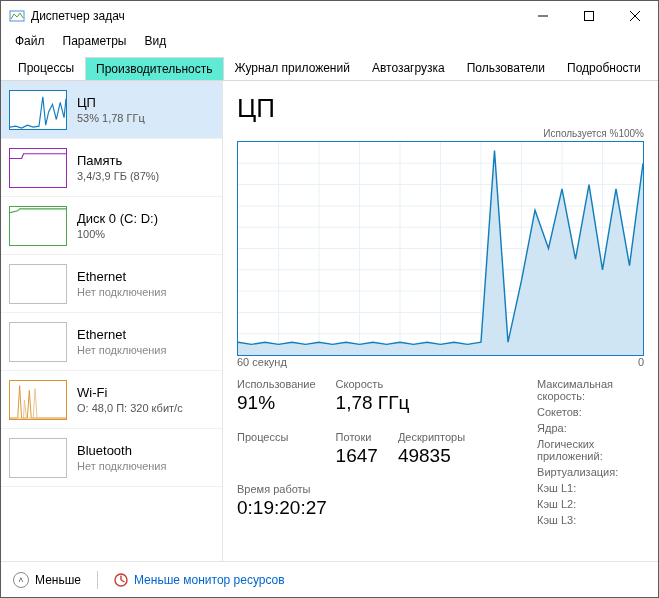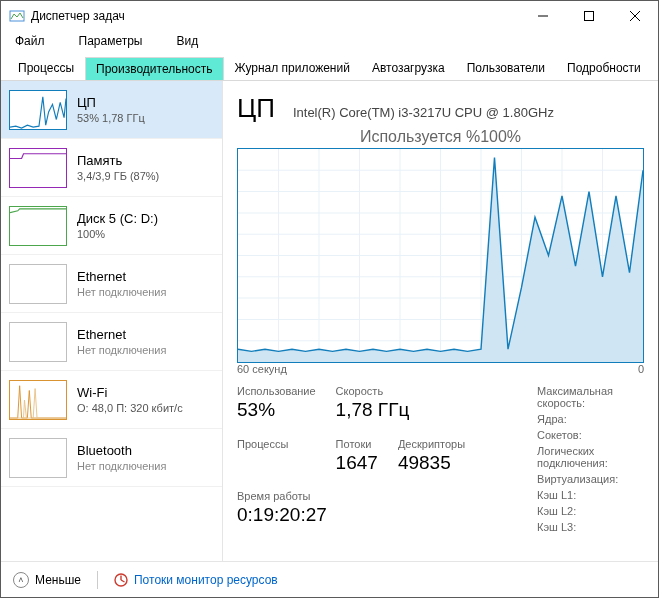--- a/index.html
+++ b/index.html
@@ -7,21 +7,21 @@
   .window { width: 659px; height: 598px; border: 1px solid #5a5a5a; background: #fff; display: flex; flex-direction: column; }
 
   
   .titlebar { height: 30px; display: flex; align-items: center; padding: 0 0 0 8px; justify-content: center; }
   .titlebar .icon { width: 16px; height: 16px; margin-right: 6px; display: flex; align-items: center; justify-content: center; }
   .titlebar .title { flex: 1; font-size: 12px; }
   .win-btns { display: flex; }
   .win-btn { width: 46px; height: 30px; display: flex; align-items: center; justify-content: center; font-size: 14px; }
 
   
-  .menubar { height: 20px; display: flex; align-items: center; padding: 0 6px; gap: 18px; }
+  .menubar { height: 20px; display: flex; align-items: center; padding: 0 6px; gap: 2px; }
   .menu-item { padding: 2px 8px; font-size: 12px; }
 
   
   .tabs { display: flex; align-items: center; border-bottom: 1px solid #d9d9d9; padding: 0 0 0 6px; margin-top: 4px; height: 26px; }
   .tab { padding: 4px 10px; font-size: 12px; border: 1px solid transparent; border-bottom: none; white-space: nowrap; }
   .tab.active { border-color: #d9d9d9; background: #5eead4; position: relative; top: 1px; }
 
   
   .content { flex: 1; display: flex; overflow: hidden; }
 
@@ -39,21 +39,21 @@
   .side-text { display: flex; flex-direction: column; gap: 2px; }
   .side-title { font-size: 13px; }
   .side-sub { font-size: 11px; color: #555; }
   .side-sub.dim { color: #888; }
 
   
   .detail { flex: 1; padding: 12px 14px 8px 14px; display: flex; flex-direction: column; }
   .detail-head { display: flex; align-items: baseline; gap: 18px; margin-bottom: 4px; }
   .detail-head .big { font-size: 26px; font-weight: 400; }
   .detail-head .model { font-size: 13px; color: #444; }
-  .chart-labels { display: flex; justify-content: center; font-size: 16px; color: #666; margin-bottom: 2px; }
+  .chart-labels { display: flex; justify-content: flex-end; font-size: 10px; color: #666; margin-bottom: 2px; }
   .chart { height: 215px; border: 1px solid #117dbb; background: #fff; position: relative; }
   .chart svg { width: 100%; height: 100%; display: block; }
   .chart-bottom { display: flex; justify-content: space-between; font-size: 11px; color: #666; margin-top: 0; margin-bottom: 10px; }
 
   .stats { display: flex; gap: 28px; }
   .stats-left { display: grid; grid-template-columns: auto auto auto; column-gap: 20px; row-gap: 10px; }
   .stat { display: flex; flex-direction: column; }
   .stat-label { font-size: 11px; color: #666; }
   .stat-val { font-size: 19px; color: #000; margin-top: 2px; }
   .stat.wide { grid-column: 1 / span 3; }
@@ -146,21 +146,21 @@
         </div>
       </div>
 
       <div class="side-item">
         <div class="thumb disk">
           <svg viewBox="0 0 58 40" preserveAspectRatio="none">
               <polyline points="0,6 8,4 10,2 58,2" fill="none" stroke="#4ca64c" stroke-width="1.2"></polyline>
             </svg>
         </div>
         <div class="side-text">
-          <span class="side-title">Диск 5 (C: D:)</span>
+          <span class="side-title">Диск 0 (C: D:)</span>
           <span class="side-sub">100%</span>
         </div>
       </div>
 
       <div class="side-item">
         <div class="thumb eth"></div>
         <div class="side-text">
           <span class="side-title">Ethernet</span>
           <span class="side-sub dim">Нет подключения</span>
         </div>
@@ -193,21 +193,20 @@
           <span class="side-title">Bluetooth</span>
           <span class="side-sub dim">Нет подключения</span>
         </div>
       </div>
 
     </div>
 
     <div class="detail">
       <div class="detail-head">
         <span class="big">ЦП</span>
-        <span class="model">Intel(R) Core(TM) i3-3217U CPU @ 1.80GHz</span>
       </div>
 
       <div class="chart-labels">
         <span>Используется %</span>
         <span>100%</span>
       </div>
 
       <div class="chart">
         <svg viewBox="0 0 400 215" preserveAspectRatio="none">
           <g stroke="#e8f1f8" stroke-width="1">
@@ -237,21 +236,21 @@
 
       <div class="chart-bottom">
         <span>60 секунд</span>
         <span>0</span>
       </div>
 
       <div class="stats">
         <div class="stats-left">
           <div class="stat">
             <span class="stat-label">Использование</span>
-            <span class="stat-val">53%</span>
+            <span class="stat-val">91%</span>
           </div>
           <div class="stat" style="grid-column:2/span 2">
             <span class="stat-label">Скорость</span>
             <span class="stat-val">1,78 ГГц</span>
           </div>
           <div class="stat">
             <span class="stat-label">Процессы</span>
           </div>
           <div class="stat">
             <span class="stat-label">Потоки</span>
@@ -264,27 +263,27 @@
           <div class="stat wide">
             <span class="stat-label">Время работы</span>
             <span class="stat-val">0:19:20:27</span>
           </div>
         </div>
         <div class="stats-right">
           <div class="rline">
               <span>Максимальная скорость:</span>
             </div>
           <div class="rline">
+              <span>Сокетов:</span>
+            </div>
+          <div class="rline">
               <span>Ядра:</span>
             </div>
           <div class="rline">
-              <span>Сокетов:</span>
-            </div>
-          <div class="rline">
-              <span>Логических подключения:</span>
+              <span>Логических приложений:</span>
             </div>
           <div class="rline">
               <span>Виртуализация:</span>
             </div>
           <div class="rline">
               <span>Кэш L1:</span>
             </div>
           <div class="rline">
               <span>Кэш L2:</span>
             </div>
@@ -301,17 +300,17 @@
       <span class="circ">˄</span>
       <span>Меньше</span>
     </div>
     <div class="foot-sep"></div>
     <div class="foot-btn">
       <svg class="rm-icon" viewBox="0 0 14 14">
         <circle cx="7" cy="7" r="6" fill="none" stroke="#cc3b2e" stroke-width="1.4"></circle>
         <line x1="7" y1="7" x2="7" y2="2.5" stroke="#cc3b2e" stroke-width="1.4"></line>
         <line x1="7" y1="7" x2="10.5" y2="9" stroke="#cc3b2e" stroke-width="1.4"></line>
       </svg>
-      <span class="link">Потоки монитор ресурсов</span>
+      <span class="link">Меньше монитор ресурсов</span>
     </div>
   </div>
 
 </div>
 
 </body></html>

